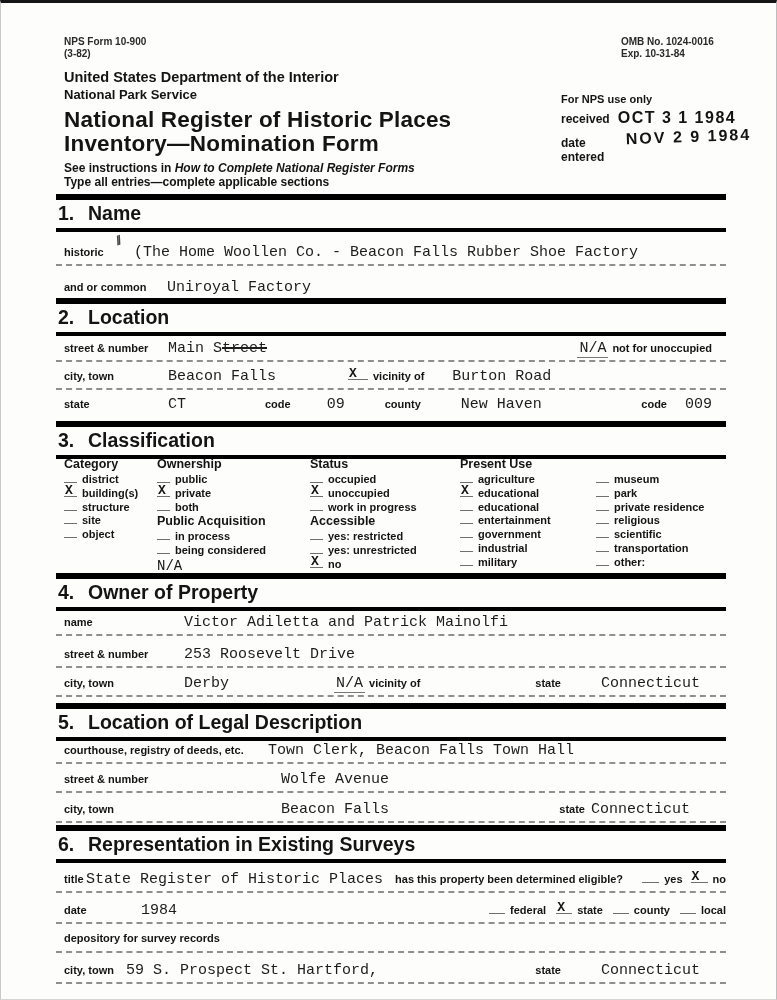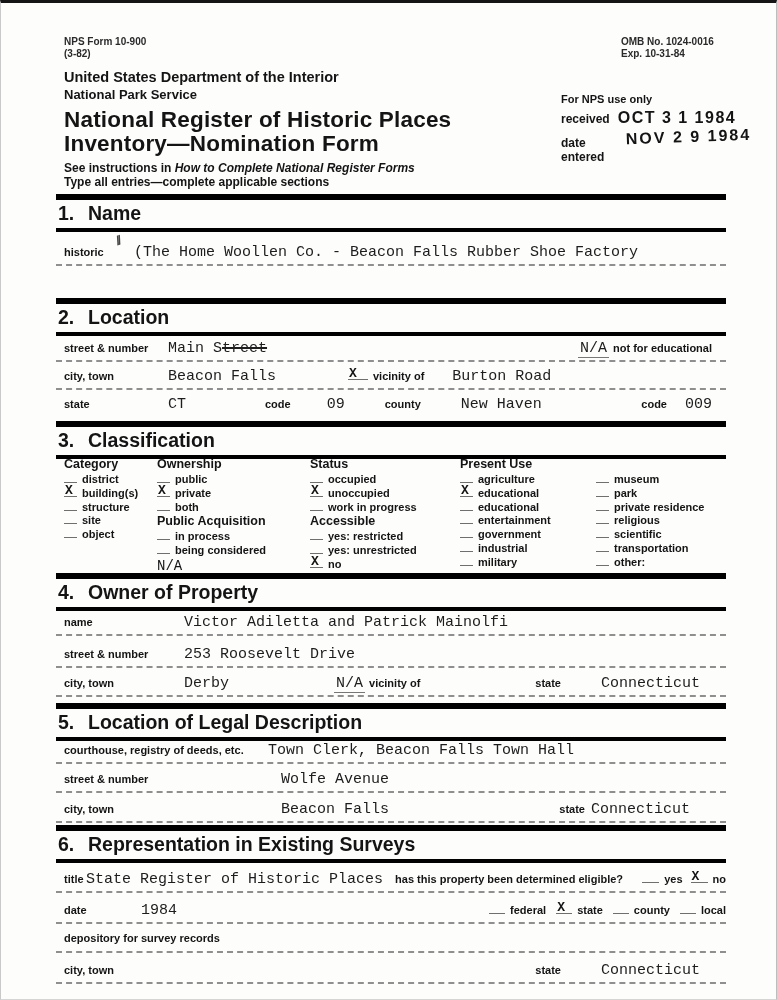--- a/index.html
+++ b/index.html
@@ -100,33 +100,37 @@
     <div class="dsep"></div>
     <div class="shead"><span class="sno">1.</span><span>Name</span></div>
     <div class="hrule"></div>
   </div>
 
   <div class="frow" style="top:236px;">
     <span class="lbl" style="width:70px;">historic</span>
     <span class="tick">//</span>
     <span class="tw">(The Home Woollen Co. - Beacon Falls Rubber Shoe Factory</span>
   </div>
+  <div class="frow nb" style="top:271px;">
+    <span class="lbl" style="width:103px;">and or common</span>
+    <span class="tw">Uniroyal Factory</span>
+  </div>
 
   <div class="band" style="top:295px;">
     <div class="dsep"></div>
     <div class="shead"><span class="sno">2.</span><span>Location</span></div>
     <div class="hrule"></div>
   </div>
 
   <div class="frow" style="top:332px;">
     <span class="lbl lab-w">street &amp; number</span>
     <span class="tw"><span>Main S</span><span class="strike">treet</span></span>
     <span class="sp"></span>
     <span class="tw uline">N/A</span>
-    <span class="lbl" style="margin-left:4px; margin-right:14px;">not for educational</span>
+    <span class="lbl" style="margin-left:4px; margin-right:14px;">not for unoccupied</span>
   </div>
   <div class="frow" style="top:360px;">
     <span class="lbl lab-w">city, town</span>
     <span class="tw" style="width:180px;">Beacon Falls</span>
     <span class="blank" style="width:20px;">
         <span class="mk">X</span>
       </span>
     <span class="lbl">vicinity of</span>
     <span class="tw" style="margin-left:28px;">Burton Road</span>
     <span class="sp"></span>
@@ -285,18 +289,19 @@
     <span class="blank" style="width:16px; margin-left:10px;">
         <span class="mk"></span>
       </span>
     <span class="lbl">local</span>
   </div>
   <div class="frow" style="top:924px; height:26px;">
     <span class="lbl" style="width:168px;">depository for survey records</span>
   </div>
   <div class="frow" style="top:954px;">
     <span class="lbl" style="width:62px;">city, town</span>
+    <span class="tw">59 S. Prospect St. Hartford,</span>
     <span class="sp"></span>
     <span class="lbl">state</span>
     <span class="tw" style="margin-left:40px; margin-right:26px;">Connecticut</span>
   </div>
 
 </div>
 
 </body></html>

